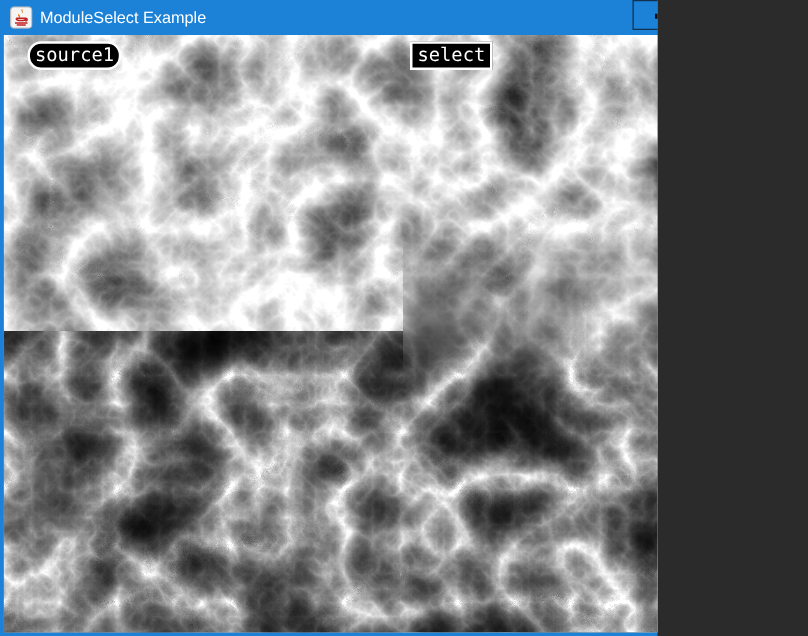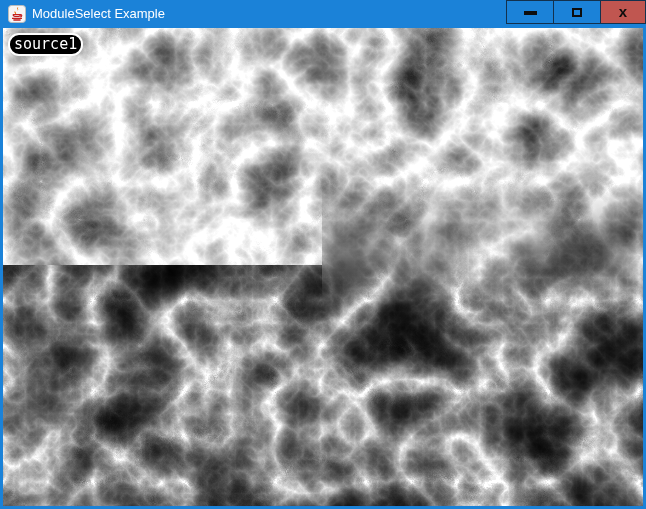--- a/index.html
+++ b/index.html
@@ -5,21 +5,21 @@
   html, body {
     margin: 0;
     padding: 0;
     background: #2b2b2b;
     font-family: "Liberation Sans", sans-serif;
   }
 
   
   .window {
     position: relative;
-    width: 646px;
+    width: 526px;
     height: 509px;
     background: #1b82d8;           
     overflow: hidden;
     box-sizing: border-box;
   }
 
   
   .titlebar {
     position: absolute;
     top: 0; left: 0;
@@ -107,21 +107,21 @@
     display: inline-block;
     background: #000000;
     color: #ffffff;
     border: 2px solid #ffffff;
     font-family: "DejaVu Sans Mono", monospace;
     font-size: 15px;
     line-height: 19px;
     padding: 0 4px;
     white-space: nowrap;
   }
-  #lbl-source1 { left: 5px;   top: 5px; border-radius: 11px;   }
+  #lbl-source1 { left: 19px;   top: 5px; border-radius: 11px;   }
   #lbl-select  { left: 325px; top: 5px;   }
   #lbl-source2 { left: 5px;   top: 247px; }
 </style>
 </head>
 <body>
 
 <div class="window">
 
   <div class="titlebar">
     <svg class="app-icon" viewBox="0 0 18 18" xmlns="http://www.w3.org/2000/svg">
@@ -184,15 +184,16 @@
       <g mask="url(#m-blend)">
         <rect x="0" y="0" width="640" height="478" filter="url(#f-swirl)"></rect>
       </g>
 
       <rect x="0" y="0" width="319" height="237" filter="url(#f-smooth)"></rect>
 
       <rect x="0" y="237" width="319" height="241" filter="url(#f-swirl)"></rect>
     </svg>
 
     <div class="img-label" id="lbl-source1">source1</div>
+    <div class="img-label" id="lbl-select">select</div>
   </div>
 
 </div>
 
 </body></html>

